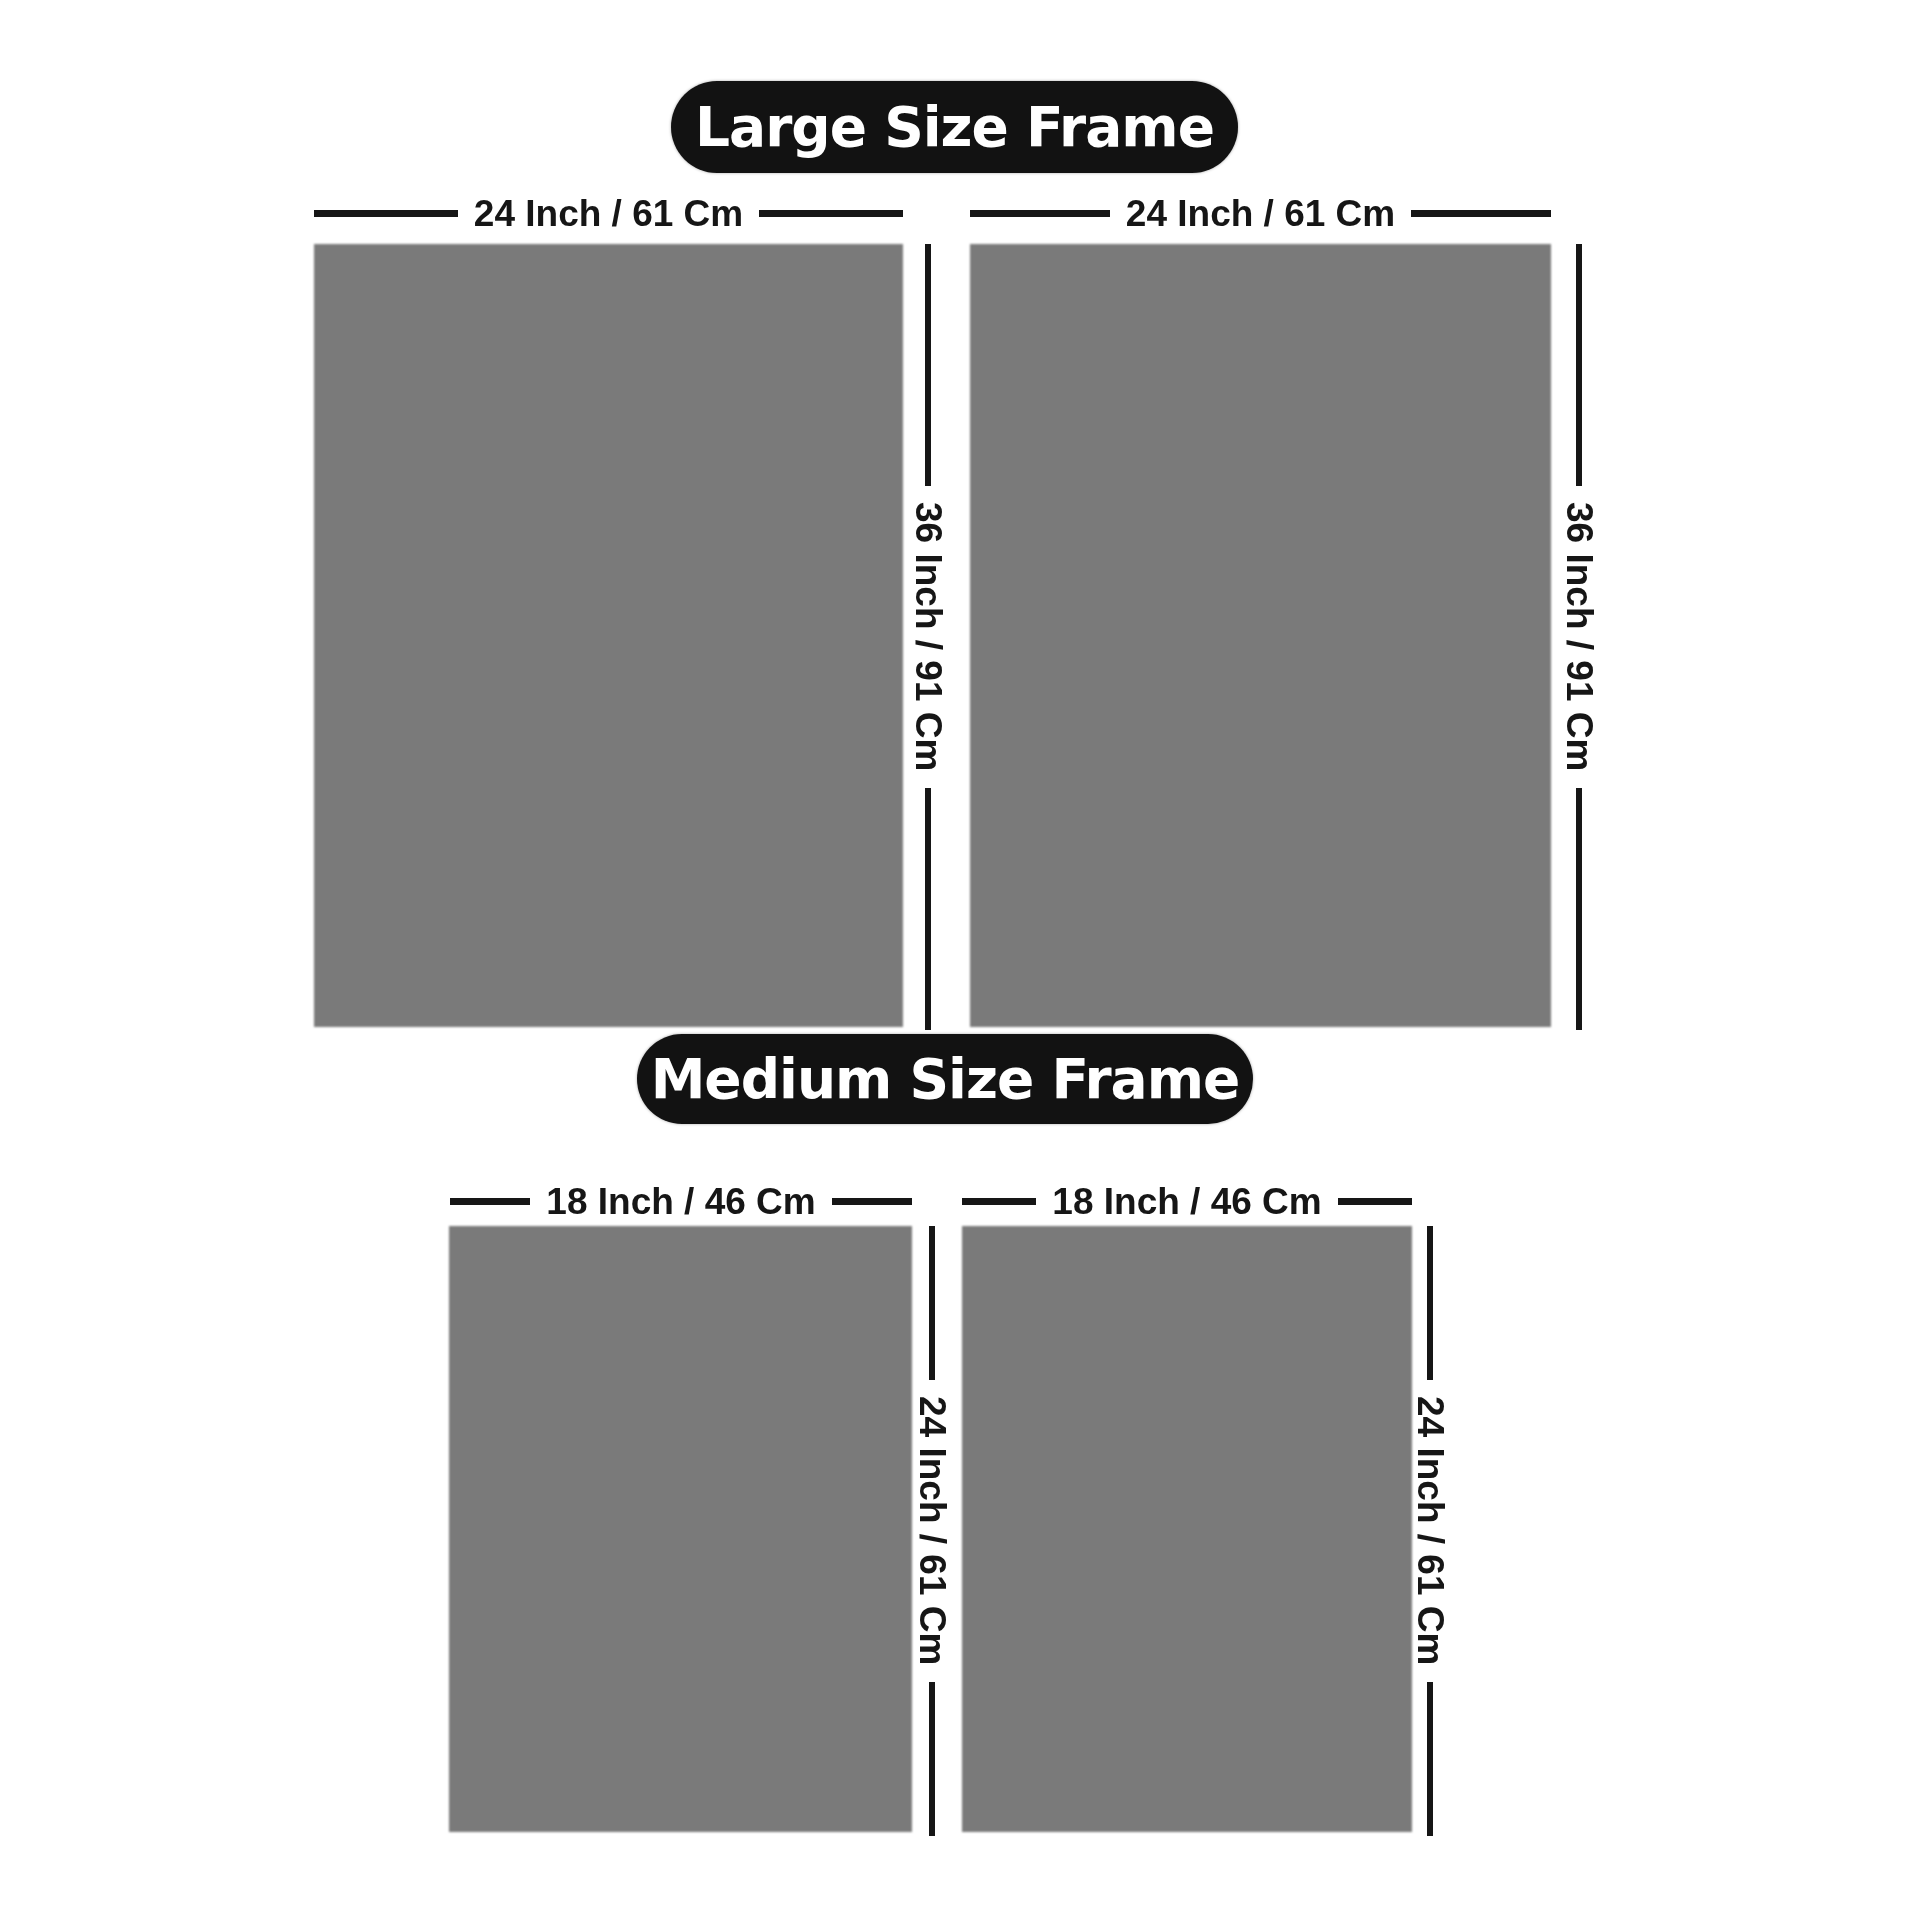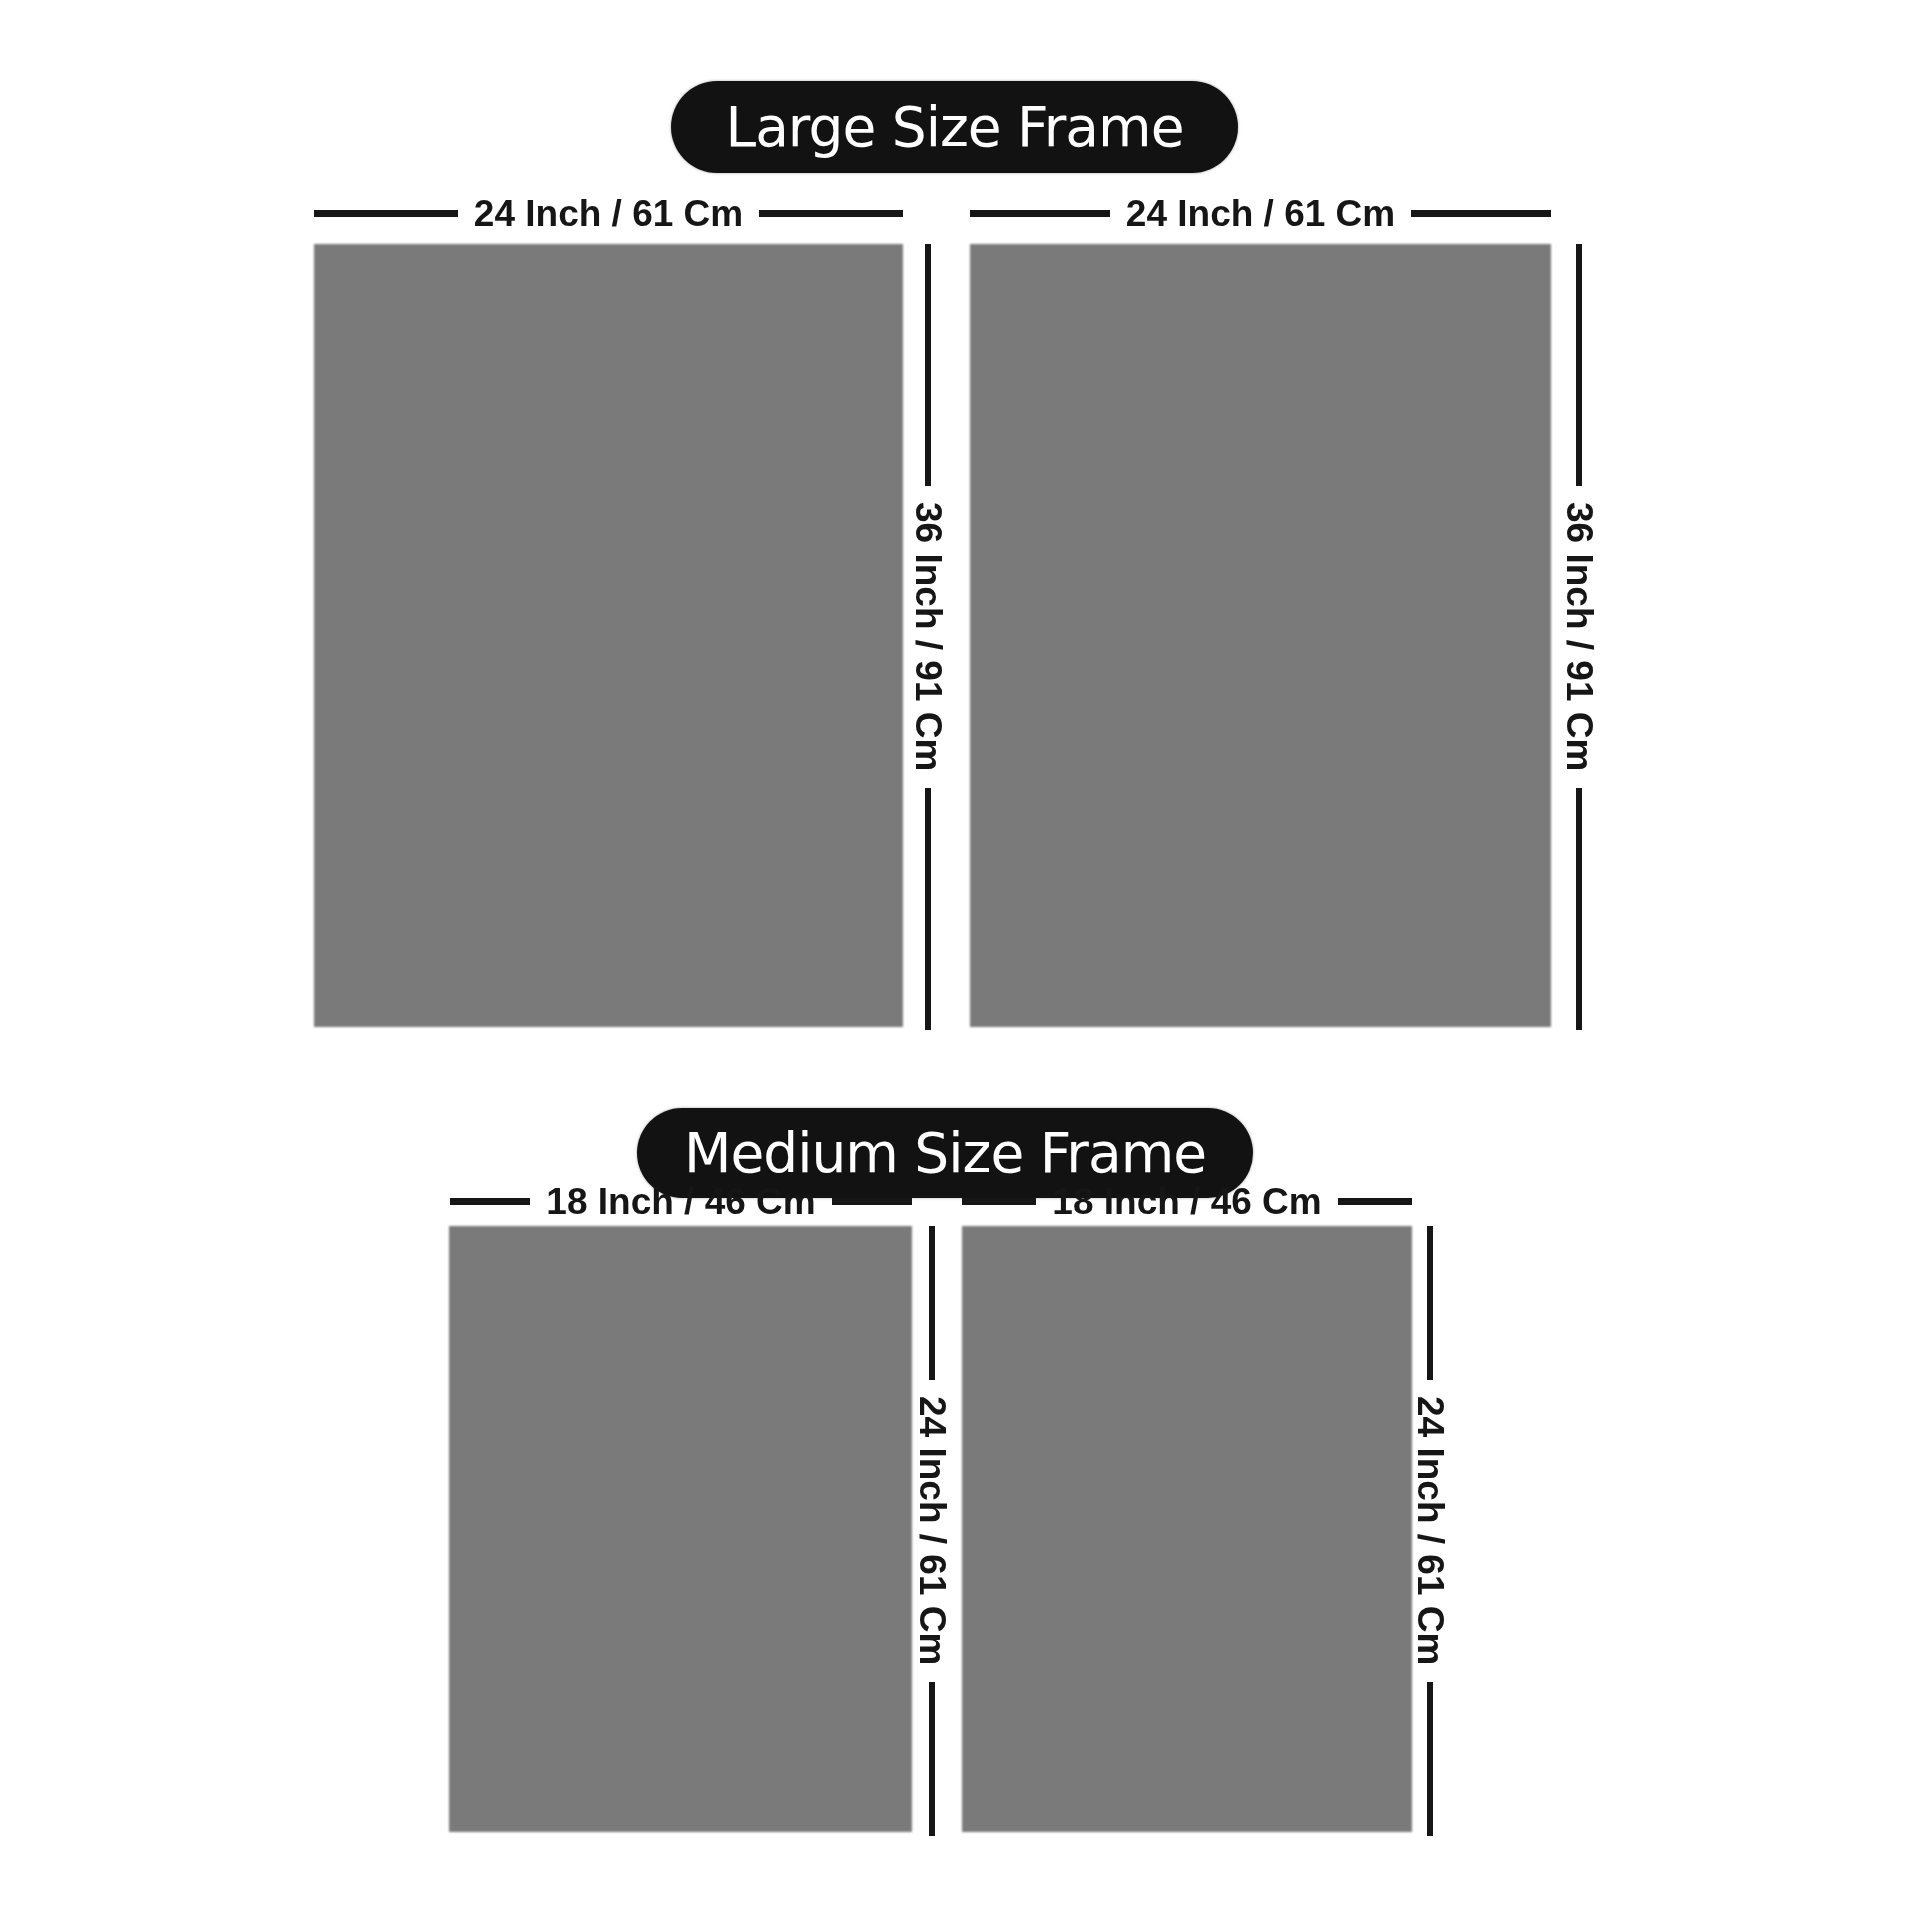--- a/index.html
+++ b/index.html
@@ -19,28 +19,28 @@
   
   .pill {
     position: absolute;
     background: #121212;
     border-radius: 48px;
     display: flex;
     align-items: center;
     justify-content: center;
     color: #ffffff;
     font-family: "DejaVu Sans", sans-serif;
-    font-weight: 400;
+    font-weight: 700;
     font-size: 55px;
     letter-spacing: -1px;
     white-space: nowrap;
     box-shadow: 0 0 3px rgba(0,0,0,0.35);
   }
   .pill-large  { left: 671px; top: 81px;  width: 567px; height: 92px; }
-  .pill-medium { left: 637px; top: 1108px; width: 616px; height: 90px; }
+  .pill-medium { left: 637px; top: 1034px; width: 616px; height: 90px; }
 
   
   .panel {
     position: absolute;
     background: #7a7a7a;
     filter: blur(1.2px);
   }
   .panel-l1 { left: 314px; top: 244px;  width: 589px; height: 783px; }
   .panel-l2 { left: 970px; top: 244px;  width: 581px; height: 783px; }
   .panel-m1 { left: 449px; top: 1226px; width: 463px; height: 606px; }

